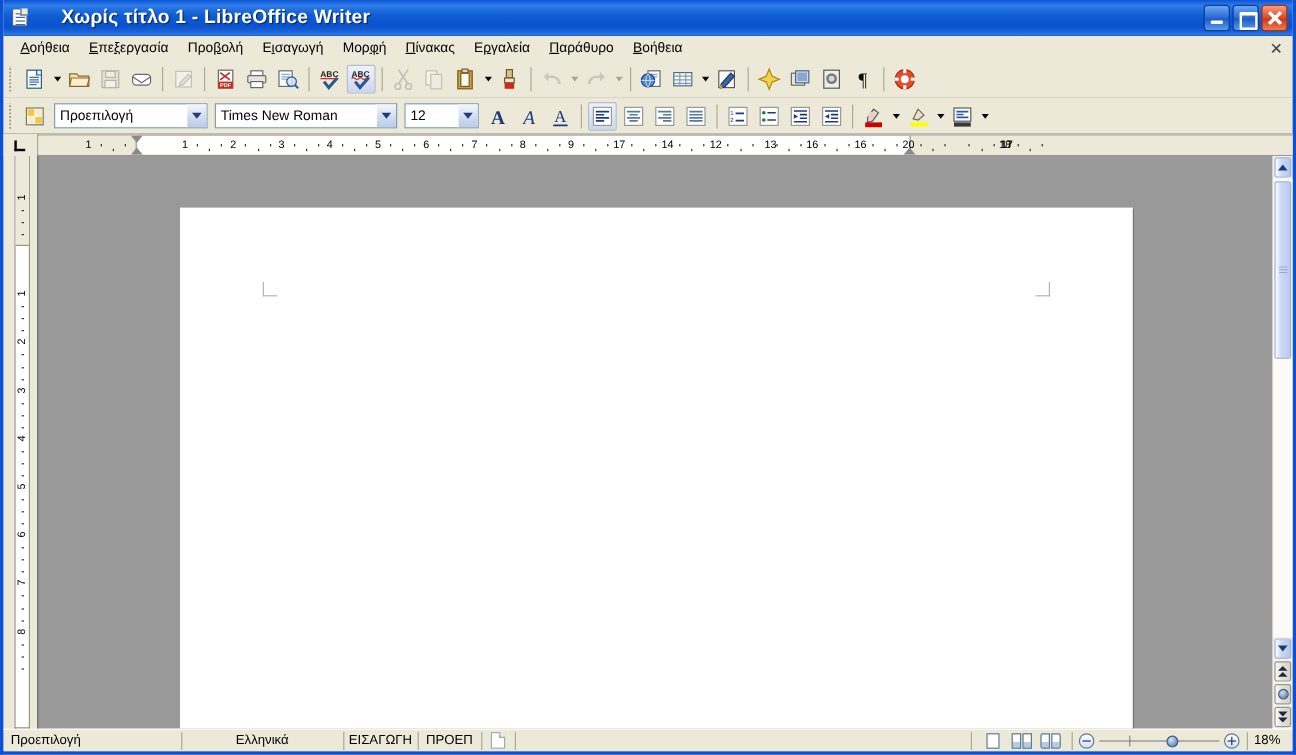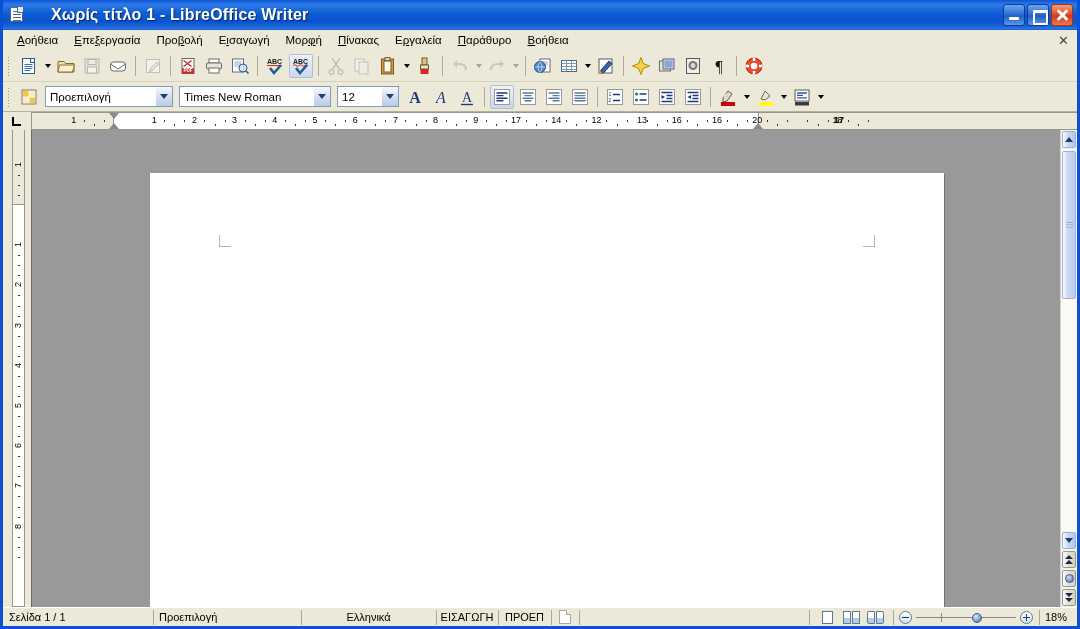--- a/index.html
+++ b/index.html
@@ -958,21 +958,20 @@
       <div class="nav-btn">
           <span class="nav-dot"></span>
         </div>
       <div class="nav-btn">
           <span class="dbl-dn"></span>
         </div>
     </div>
   </div>
 
   <div class="statusbar">
-    <div class="st-cell" style="width:150px">Σελίδα 1 / 1</div>
     <div class="st-cell" style="width:148px">Προεπιλογή</div>
     <div class="st-cell st-center" style="width:135px">Ελληνικά</div>
     <div class="st-cell st-center" style="width:62px">ΕΙΣΑΓΩΓΗ</div>
     <div class="st-cell st-center" style="width:53px">ΠΡΟΕΠ</div>
     <div class="st-cell st-center" style="width:28px">
       <span class="pg-ico"></span>
     </div>
     <div class="st-cell st-spacer"></div>
 
     <div class="st-cell">

